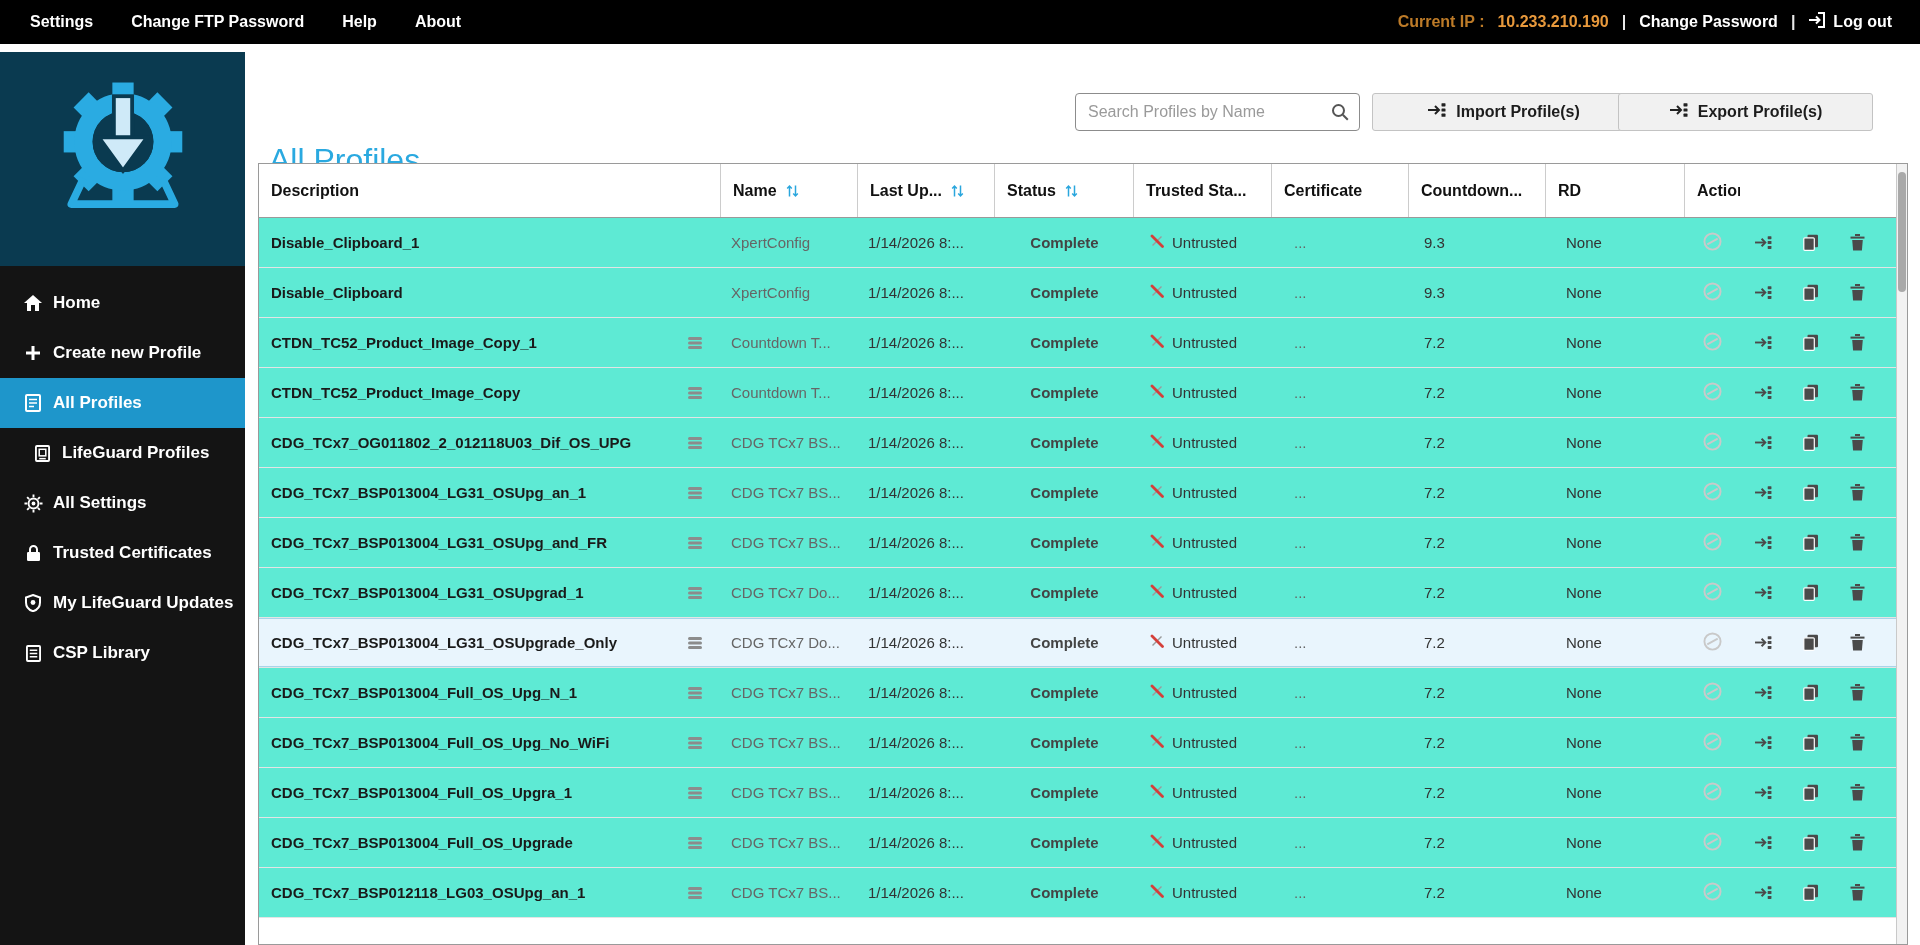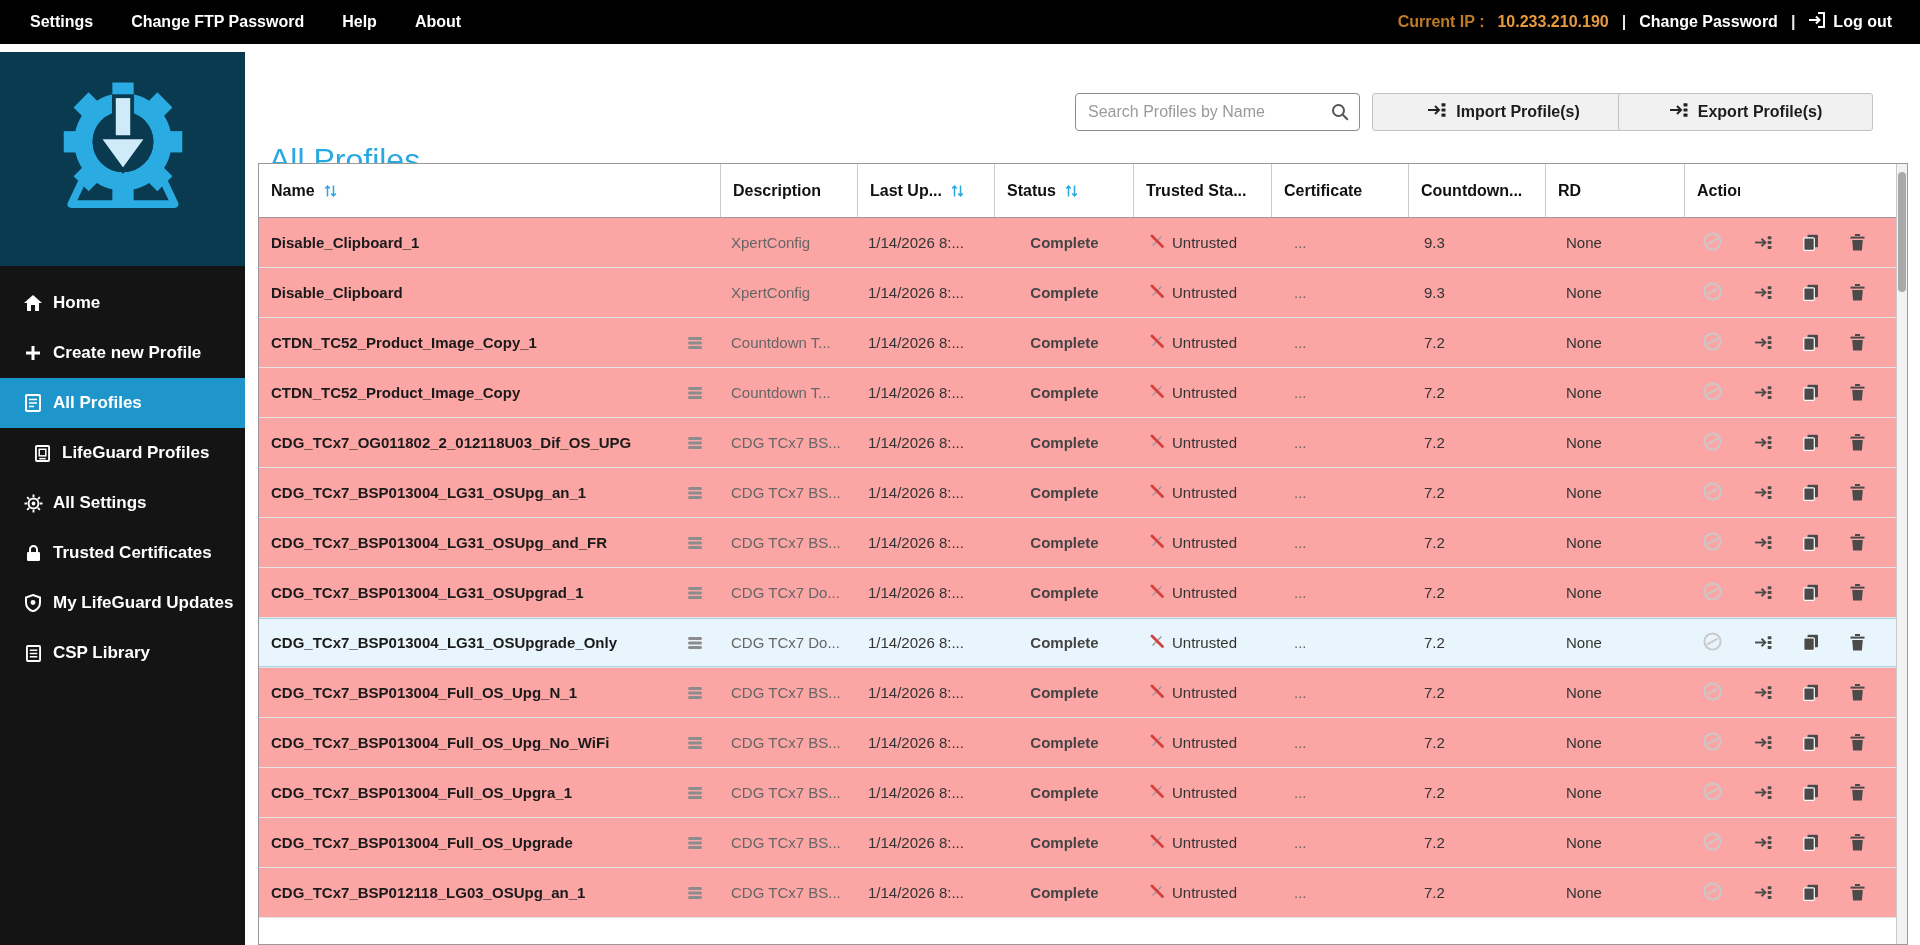--- a/index.html
+++ b/index.html
@@ -52,21 +52,21 @@
   .table { position:absolute; left:13px; top:111px; width:1650px; height:782px;
            border:1px solid #9a9a9a; background:#fff; overflow:hidden; }
   .grid-row { display:grid;
               grid-template-columns:462px 137px 137px 139px 138px 137px 137px 139px 55px 156px; }
   .thead { height:54px; border-bottom:1px solid #9a9a9a; background:#fff; }
   .th { display:flex; align-items:center; gap:9px; padding-left:12px;
         border-right:1px solid #ccc; font-size:16px; font-weight:bold; color:#111; overflow:hidden; white-space:nowrap; }
   .th:last-child { border-right:none; }
   .sort { display:inline-flex; align-items:center; cursor:pointer; }
 
-  .trow { height:50px; border-bottom:1px solid #e4e4e4; background:#fca5a5; cursor:pointer; }
+  .trow { height:50px; border-bottom:1px solid #e4e4e4; background:#5eead4; cursor:pointer; }
   .trow.selected { background:#e9f5fd;
                    box-shadow:inset 0 1px 0 #a8d4ea, inset 0 -1px 0 #a8d4ea; }
   .td { display:flex; align-items:center; padding-left:12px; font-size:15px; color:#333;
         overflow:hidden; white-space:nowrap; }
   .td.name { font-weight:bold; color:#1a1a1a; justify-content:space-between; padding-right:18px; }
   .td.desc { color:#666; padding-left:10px; }
   .td.date { padding-left:10px; }
   .td.status { justify-content:center; padding-left:0; font-weight:bold; color:#444; }
   .td.trusted { gap:8px; padding-left:16px; }
   .td.cert { color:#666; padding-left:22px; }
@@ -239,30 +239,30 @@
           <rect x="14.5" y="1.2" width="4" height="3.2" rx=".6" fill="#222"></rect>
           <rect x="14.5" y="6.4" width="4" height="3.2" rx=".6" fill="#222"></rect>
           <rect x="14.5" y="11.6" width="4" height="3.2" rx=".6" fill="#222"></rect>
         </svg></span>
     <span>Export Profile(s)</span>
   </button>
 
   <div class="table">
     <div class="thead grid-row">
         <div class="th">
+          <span>Description</span>
+        </div>
+        <div class="th">
           <span>Name</span>
           <span class="sort">
             <svg width="13" height="14" viewBox="0 0 13 14">
               <path d="M3.5 12.5V2.2M1.2 4.4L3.5 2l2.3 2.4" fill="none" stroke="#2aa6dd" stroke-width="1.5"></path>
               <path d="M9.5 1.5v10.3M7.2 9.6L9.5 12l2.3-2.4" fill="none" stroke="#2aa6dd" stroke-width="1.5"></path>
             </svg>
           </span>
-        </div>
-        <div class="th">
-          <span>Description</span>
         </div>
         <div class="th">
           <span>Last Up...</span>
           <span class="sort">
             <svg width="13" height="14" viewBox="0 0 13 14">
               <path d="M3.5 12.5V2.2M1.2 4.4L3.5 2l2.3 2.4" fill="none" stroke="#2aa6dd" stroke-width="1.5"></path>
               <path d="M9.5 1.5v10.3M7.2 9.6L9.5 12l2.3-2.4" fill="none" stroke="#2aa6dd" stroke-width="1.5"></path>
             </svg>
           </span>
         </div>

